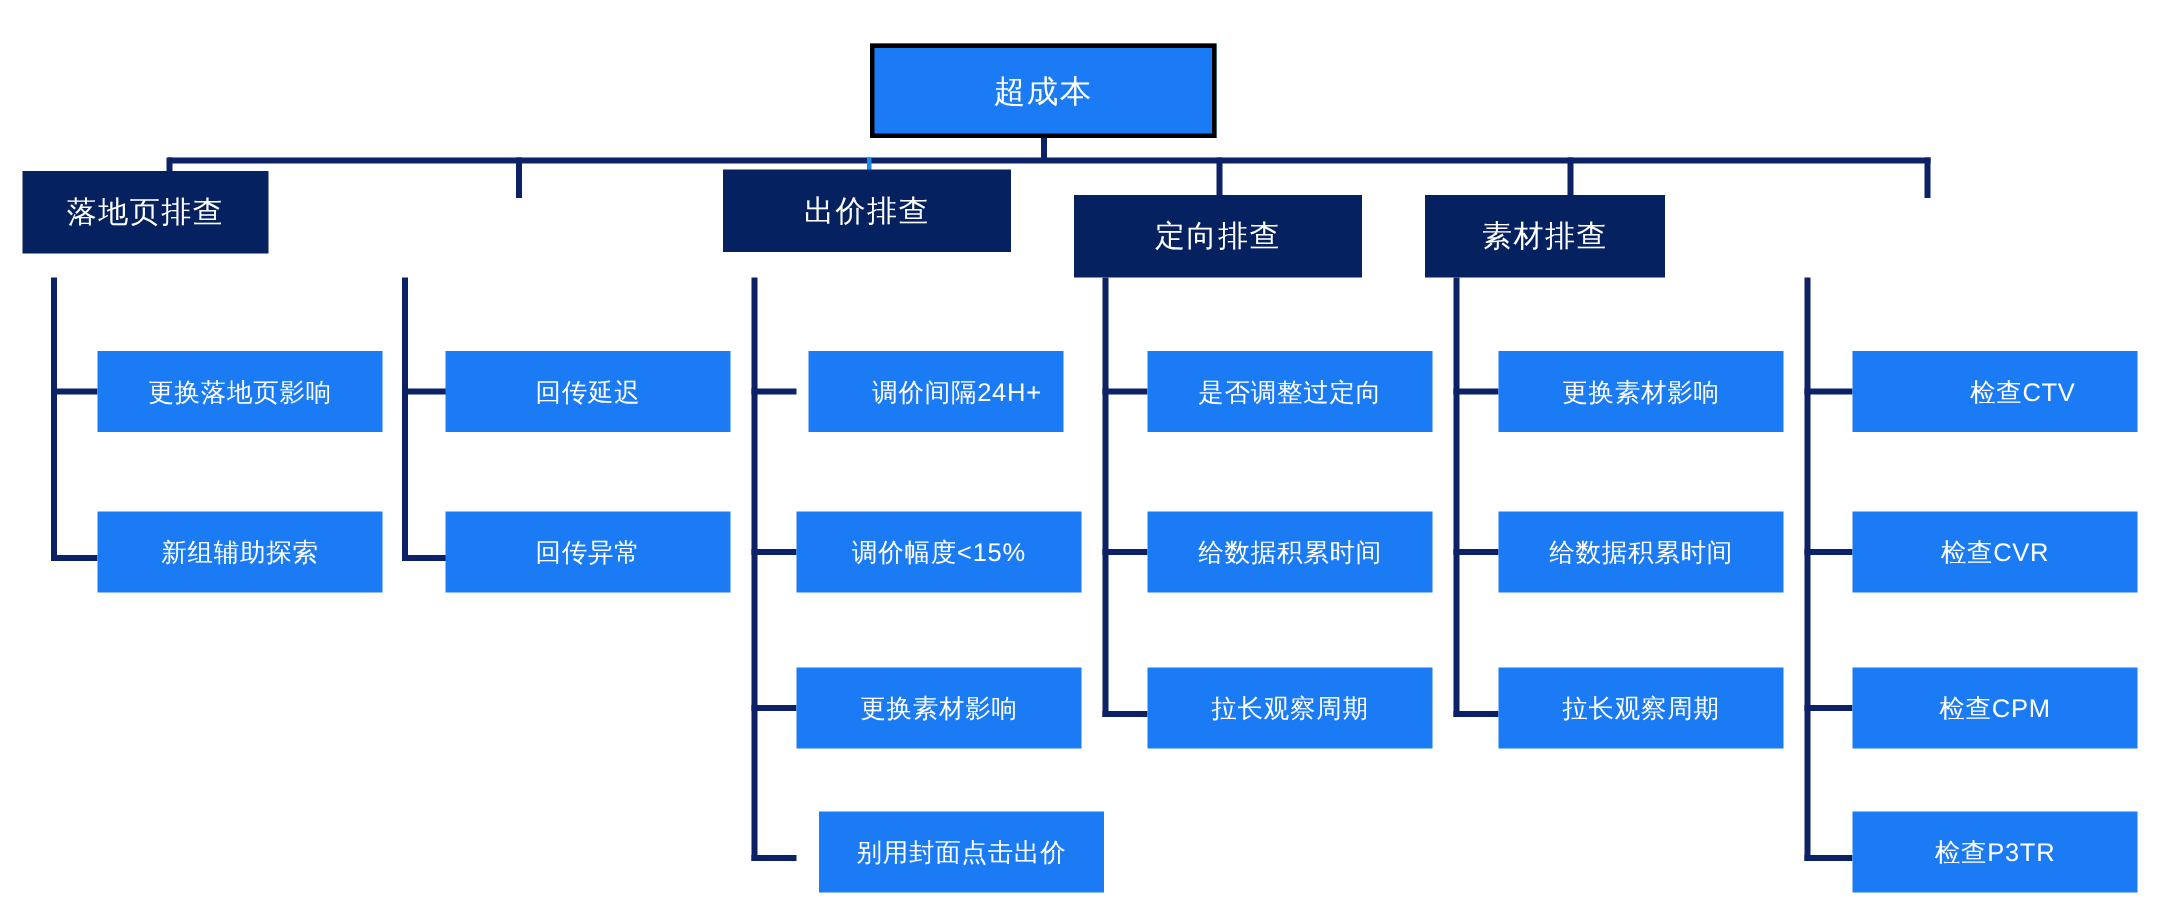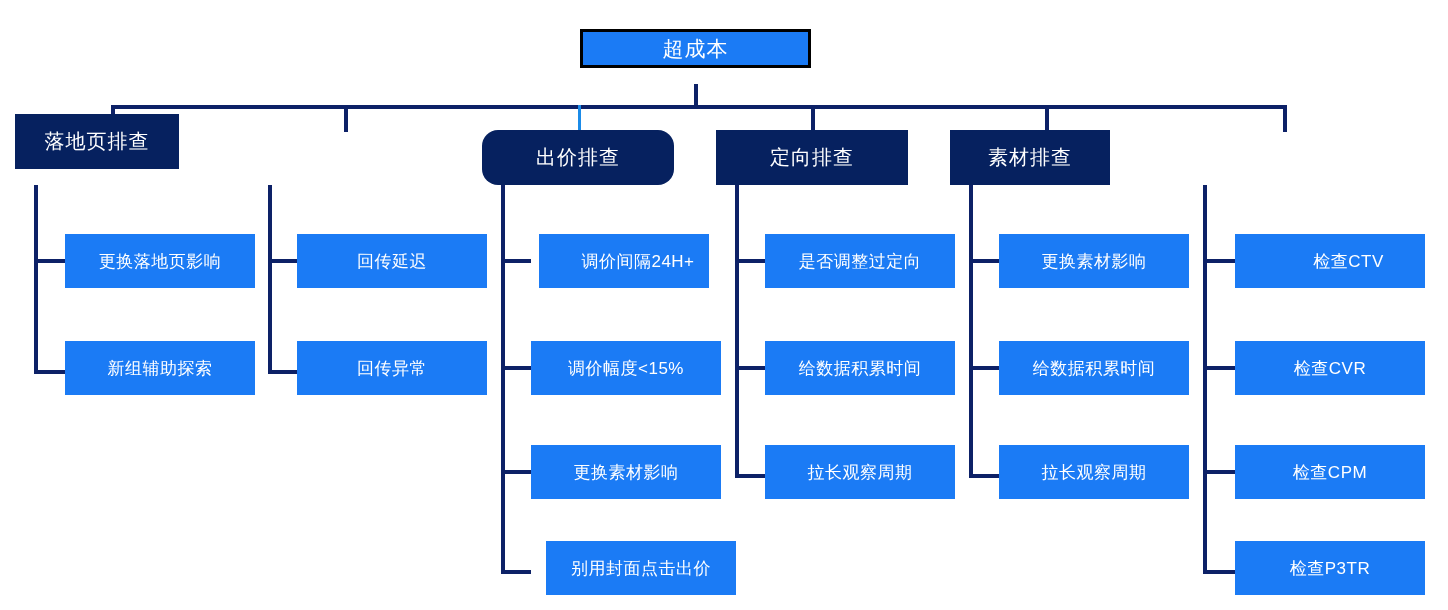--- a/index.html
+++ b/index.html
@@ -41,38 +41,38 @@
   .ln{position:absolute;background:#0D2167;z-index:1;}
   .ln-h{height:3px;}
   .ln-v{width:3px;}
   .ln-accent{background:#1B8BE8;}
 </style>
 </head>
 <body>
 
 <div id="stage">
 
-  <div class="node node-root" style="left:580px;top:29px;width:231px;height:39px;">
+  <div class="node node-root" style="left:580px;top:29px;width:231px;height:63px;">
     <span>超成本</span>
   </div>
 
   <div class="ln ln-v" style="left:694px;top:84px;width:4px;height:24px;"></div>
   <div class="ln ln-h" style="left:112px;top:105px;width:1175px;height:4px;"></div>
 
   <div class="ln ln-v" style="left:111px;top:105px;width:4px;height:27px;"></div>
   <div class="ln ln-v" style="left:344px;top:105px;width:4px;height:27px;"></div>
   <div class="ln ln-v ln-accent" style="left:578px;top:105px;width:3px;height:27px;"></div>
   <div class="ln ln-v" style="left:811px;top:105px;width:4px;height:27px;"></div>
   <div class="ln ln-v" style="left:1045px;top:105px;width:4px;height:27px;"></div>
   <div class="ln ln-v" style="left:1283px;top:105px;width:4px;height:27px;"></div>
 
   <div class="node node-l2" style="left:15px;top:114px;width:164px;height:55px;text-align:right;">
     <span>落地页排查</span>
   </div>
-  <div class="node node-l2" style="left:482px;top:130px;width:192px;height:55px;border-radius:16px;">
+  <div class="node node-l2" style="left:482px;top:113px;width:192px;height:55px;">
     <span>出价排查</span>
   </div>
   <div class="node node-l2" style="left:716px;top:130px;width:192px;height:55px;">
     <span>定向排查</span>
   </div>
   <div class="node node-l2" style="left:950px;top:130px;width:160px;height:55px;">
     <span>素材排查</span>
   </div>
 
   <div class="ln ln-v" style="left:34px;top:185px;width:4px;height:189px;"></div>

